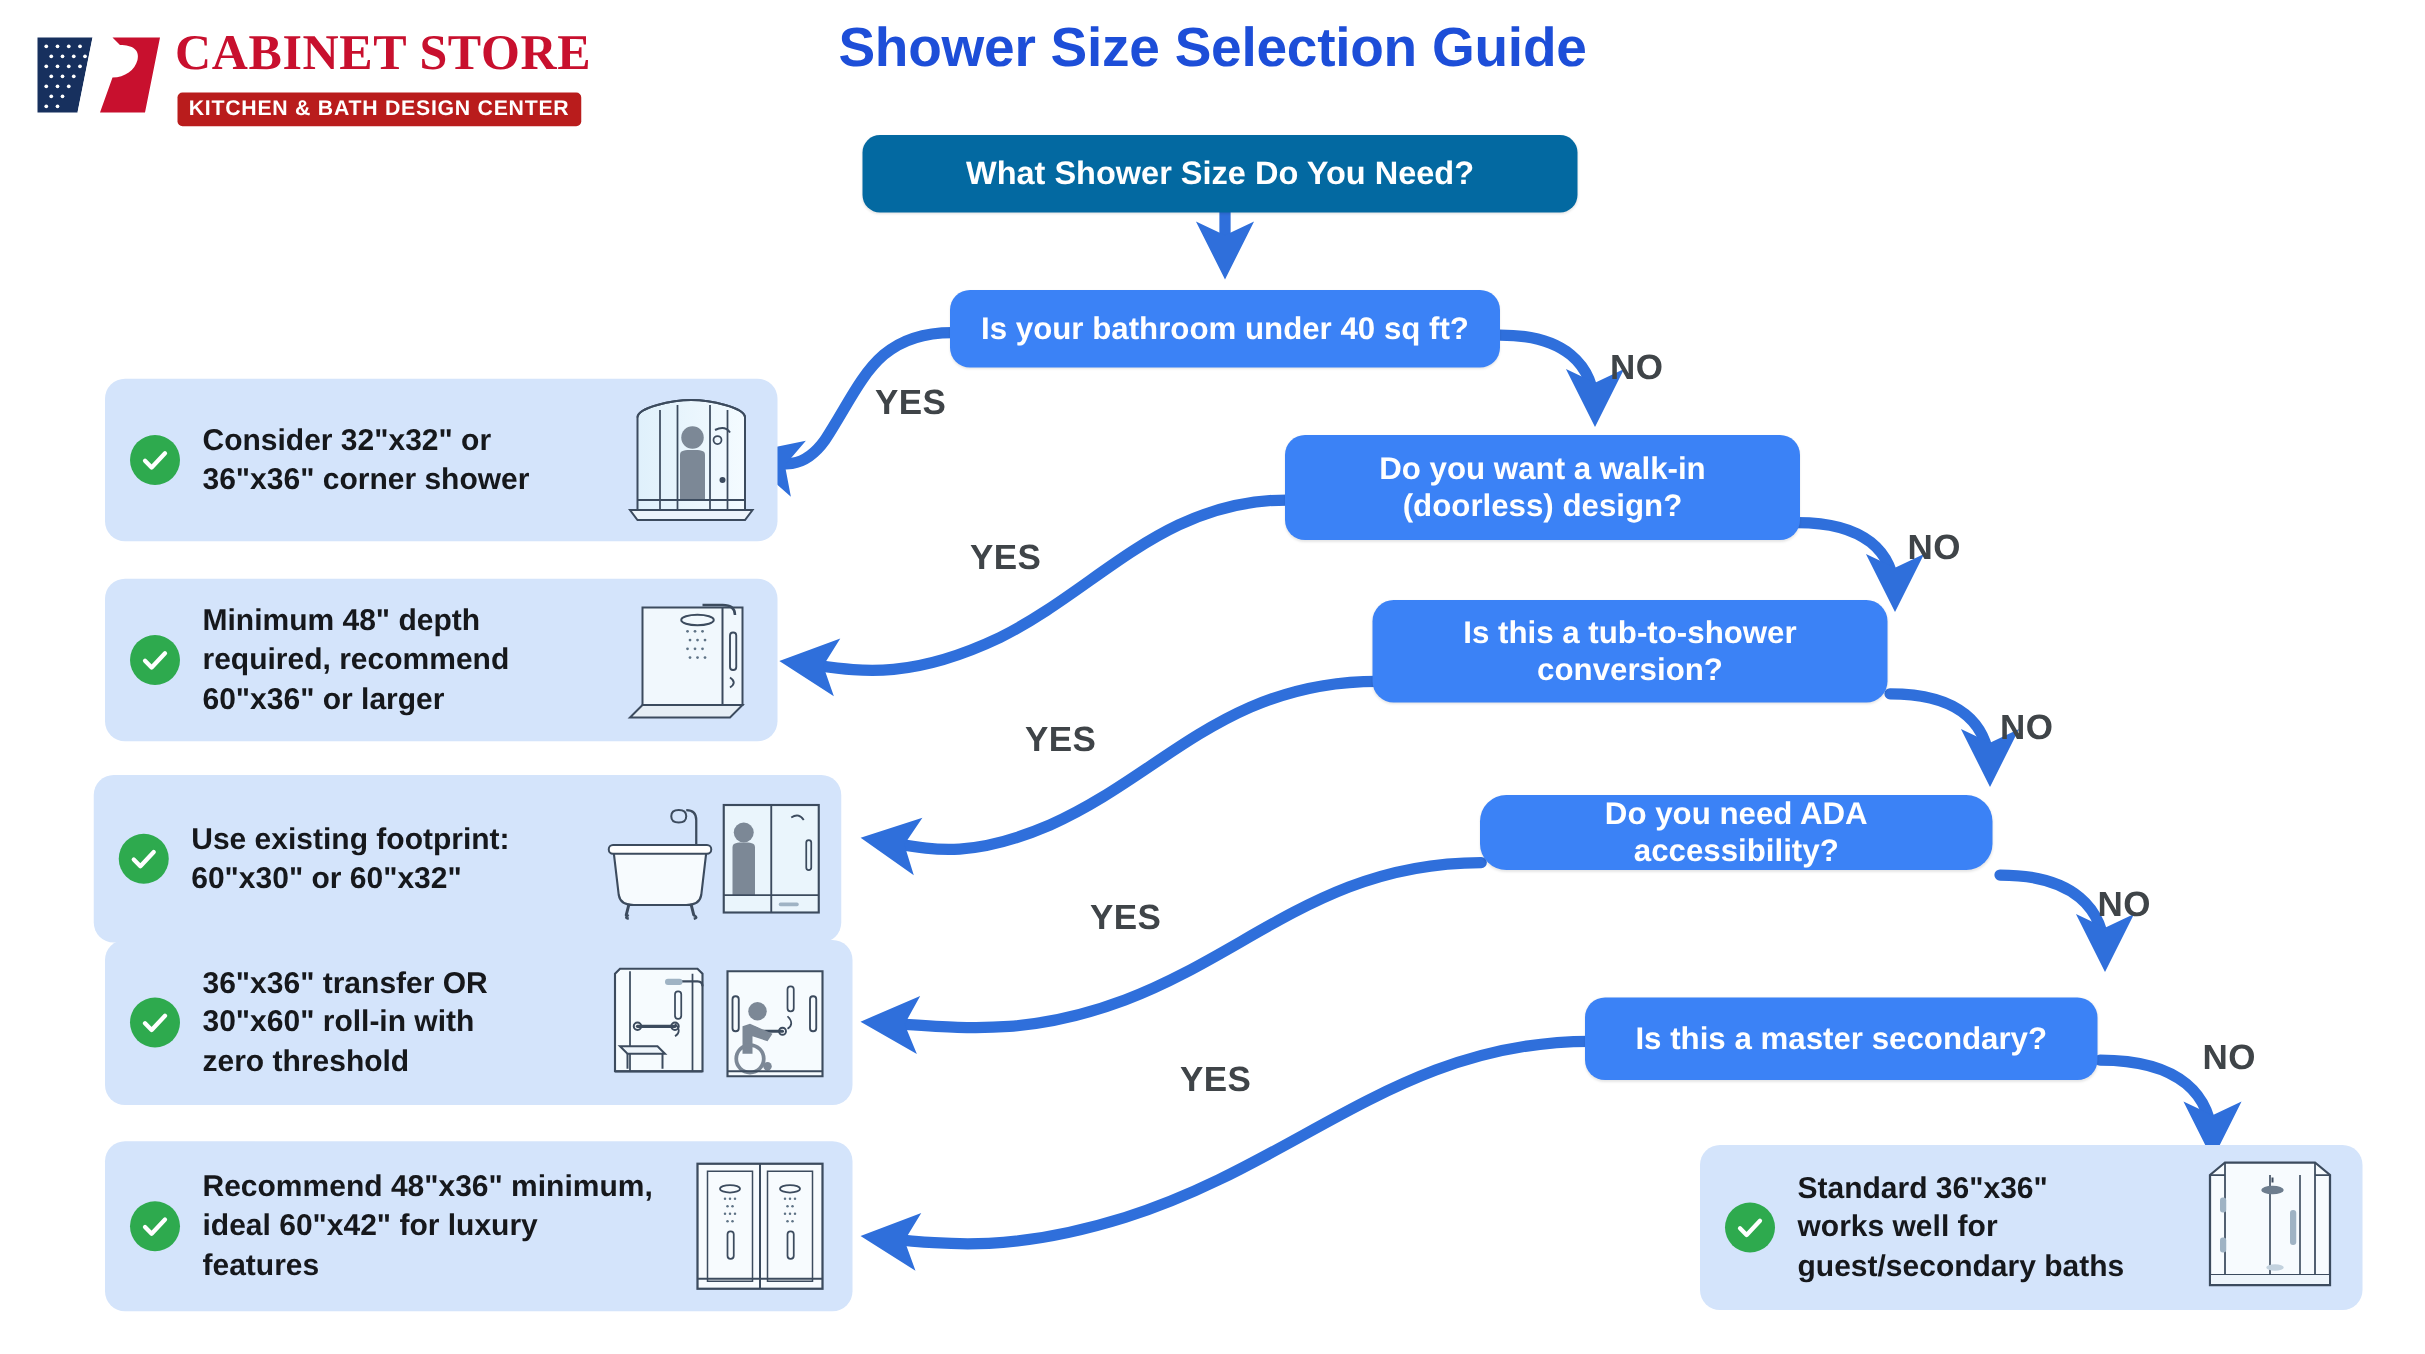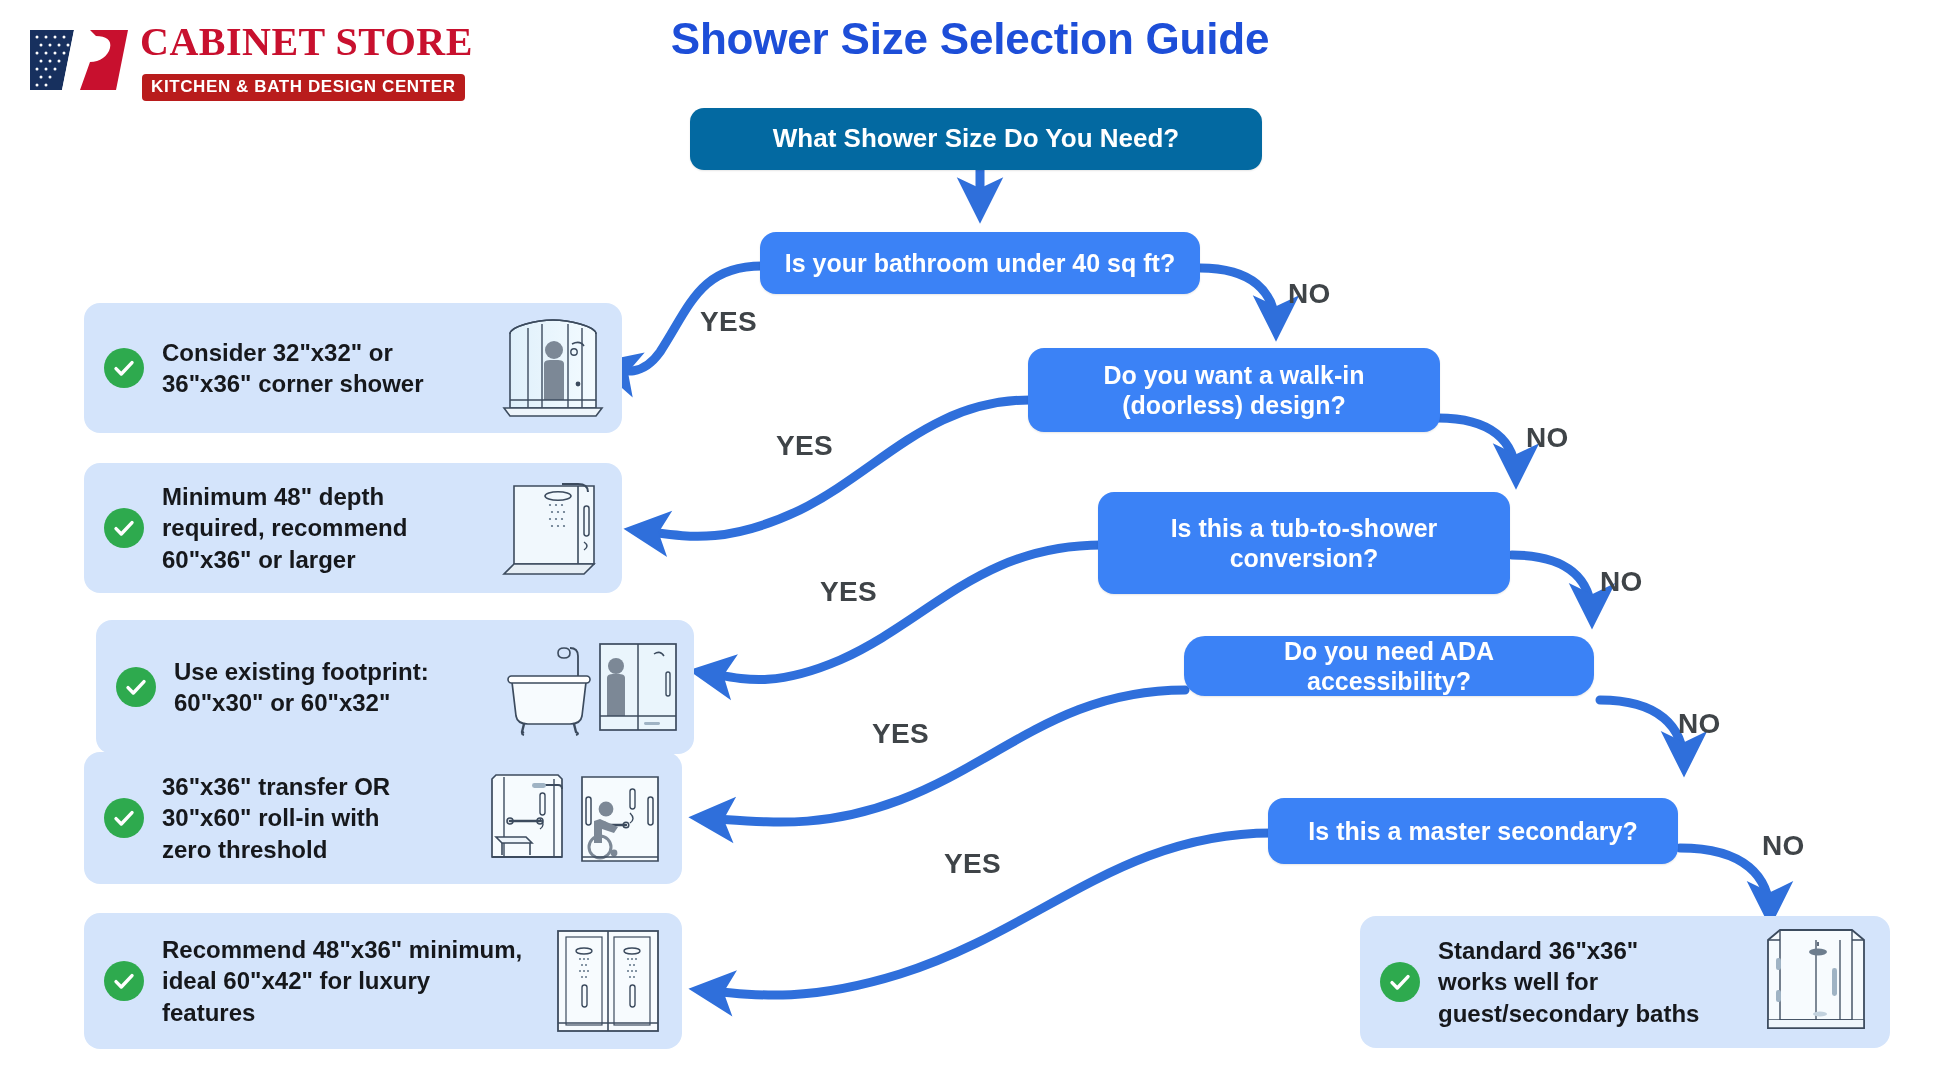--- a/index.html
+++ b/index.html
@@ -187,21 +187,21 @@
     </g>
   </svg>
 
   <div class="node start" style="left:690px; top:108px; width:572px; height:62px;">What Shower Size Do You Need?</div>
 
   <div class="node" style="left:760px; top:232px; width:440px; height:62px;">Is your bathroom under 40 sq ft?</div>
 
   <div class="node" style="left:1028px; top:348px; width:412px; height:84px; white-space:pre-line;">Do you want a walk-in
 (doorless) design?</div>
 
-  <div class="node" style="left:1098px; top:492px; width:412px; height:102px; white-space:pre-line;">Is this a tub-to-shower
+  <div class="node" style="left:1098px; top:480px; width:412px; height:82px; white-space:pre-line;border-radius:17px;">Is this a tub-to-shower
 conversion?</div>
 
   <div class="node" style="left:1184px; top:636px; width:410px; height:60px; white-space:pre-line;border-radius:21px;">Do you need ADA
 accessibility?</div>
 
   <div class="node" style="left:1268px; top:798px; width:410px; height:66px;">Is this a master secondary?</div>
 
   <div class="blabel" style="left:700px; top:306px;">YES</div>
   <div class="blabel" style="left:1288px; top:278px;">NO</div>
 
@@ -279,21 +279,21 @@
           <circle cx="52" cy="54" r="1.1"></circle>
             <circle cx="58" cy="54" r="1.1"></circle>
             <circle cx="64" cy="54" r="1.1"></circle>
         </g>
         <rect x="84" y="34" width="5" height="30" rx="2.4" fill="none" stroke="#3c4b5e" stroke-width="1.5"></rect>
         <path d="M84 70 q6 4 0 8" fill="none" stroke="#3c4b5e" stroke-width="1.5"></path>
       </svg>
     </div>
   </div>
 
-  <div class="card" style="left:96px; top:620px; width:598px; height:134px;">
+  <div class="card" style="left:75px; top:620px; width:598px; height:134px;">
     <div class="check">
       <svg viewBox="0 0 24 24">
           <path d="M4 12.6 L9.3 18 L20 6.6" fill="none" stroke="#ffffff" stroke-width="3.4" stroke-linecap="round" stroke-linejoin="round"></path>
         </svg>
     </div>
     <div class="ctext">Use existing footprint:
 60"x30" or 60"x32"</div>
     <div class="art">
       <svg width="176" height="98" viewBox="0 0 176 98">
 

